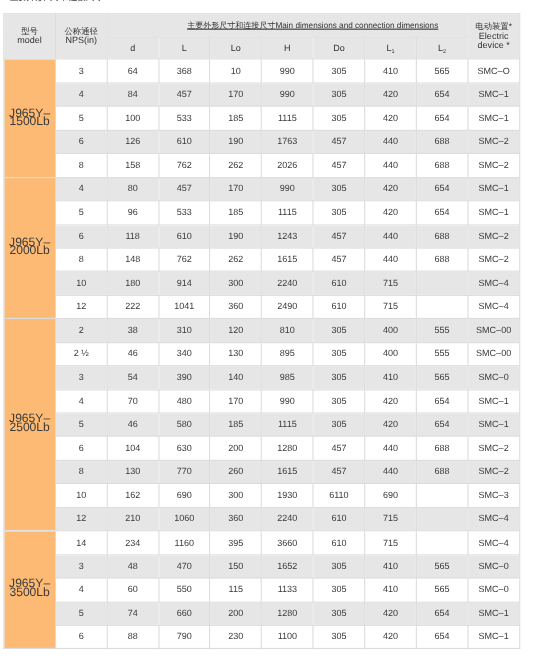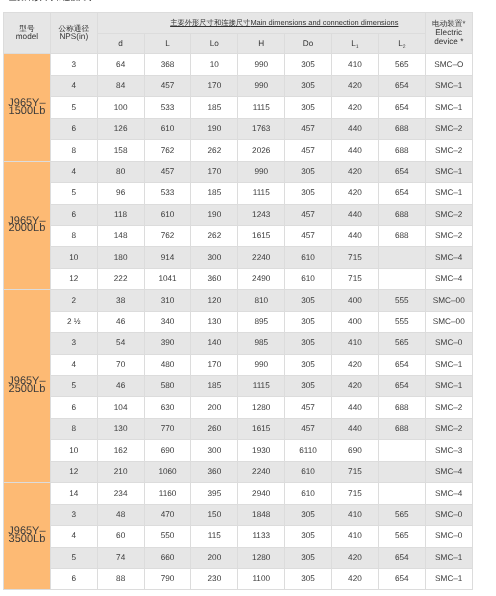--- a/index.html
+++ b/index.html
@@ -340,32 +340,32 @@
         </tr>
         <tr>
           <td class="model" rowspan="5">
             <span class="en">J965Y–</span>
             <span class="en">3500Lb</span>
           </td>
           <td>14</td>
           <td>234</td>
           <td>1160</td>
           <td>395</td>
-          <td>2940</td>
+          <td>3660</td>
           <td>610</td>
           <td>715</td>
           <td></td>
           <td>SMC–4</td>
         </tr>
         <tr class="alt">
           <td>3</td>
           <td>48</td>
           <td>470</td>
           <td>150</td>
-          <td>1848</td>
+          <td>1652</td>
           <td>305</td>
           <td>410</td>
           <td>565</td>
           <td>SMC–0</td>
         </tr>
         <tr>
           <td>4</td>
           <td>60</td>
           <td>550</td>
           <td>115</td>

